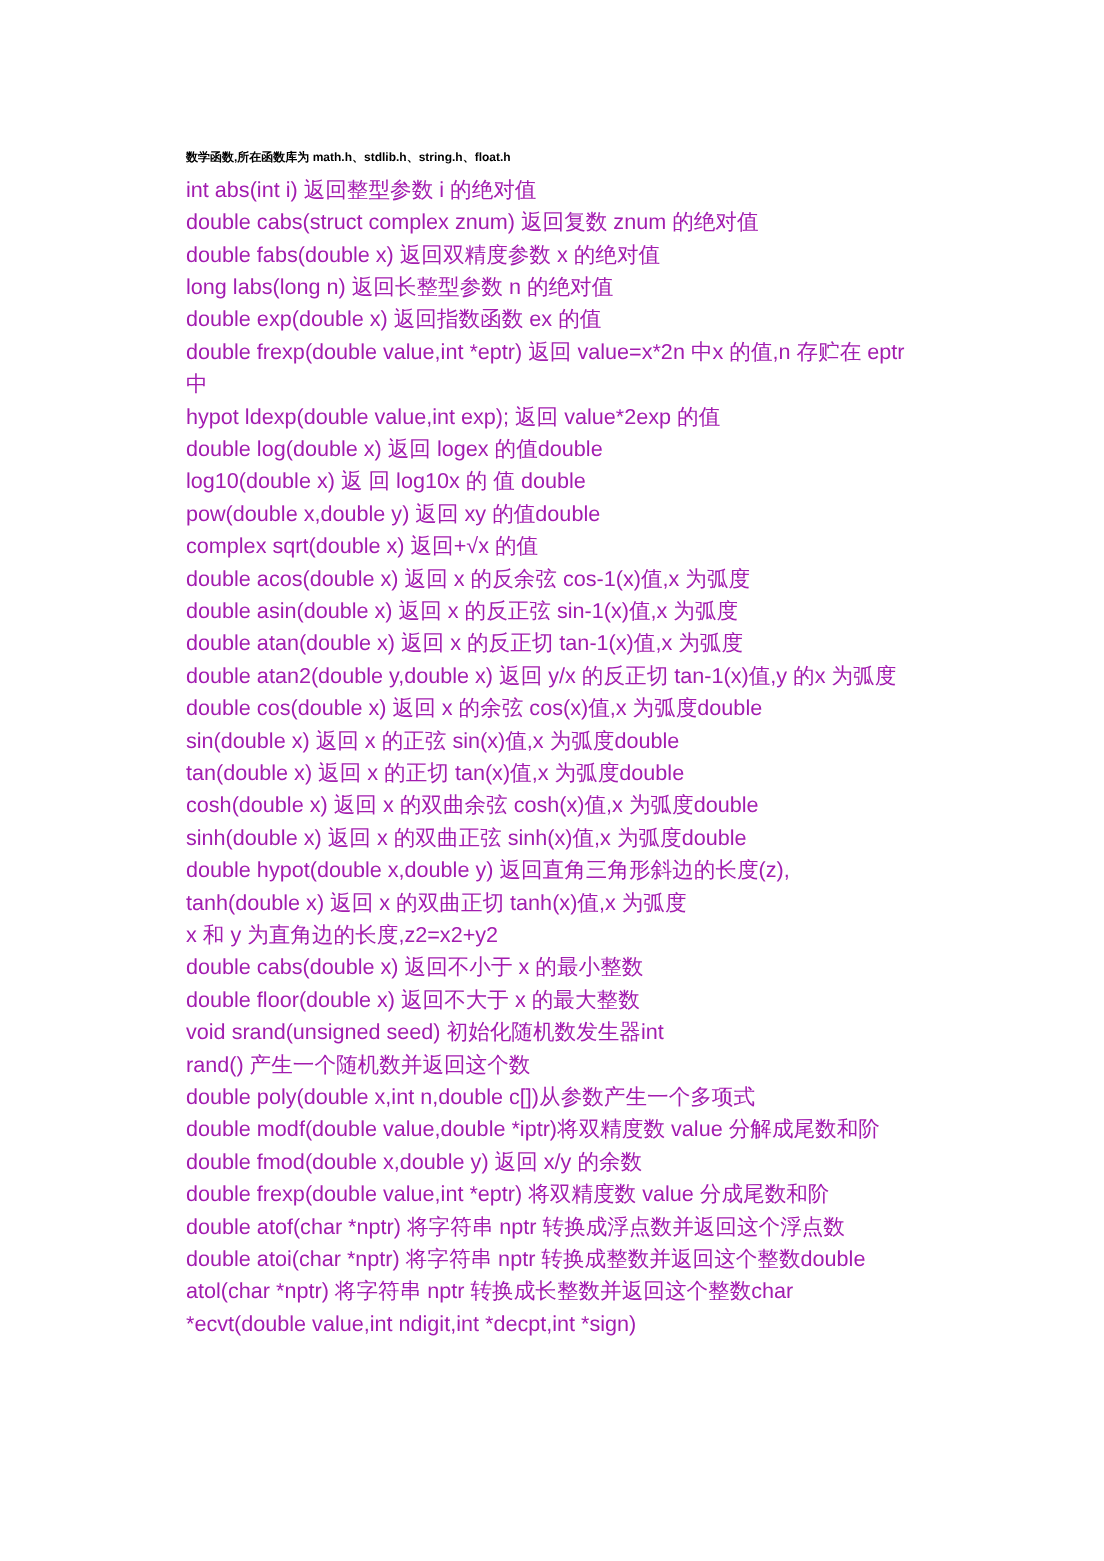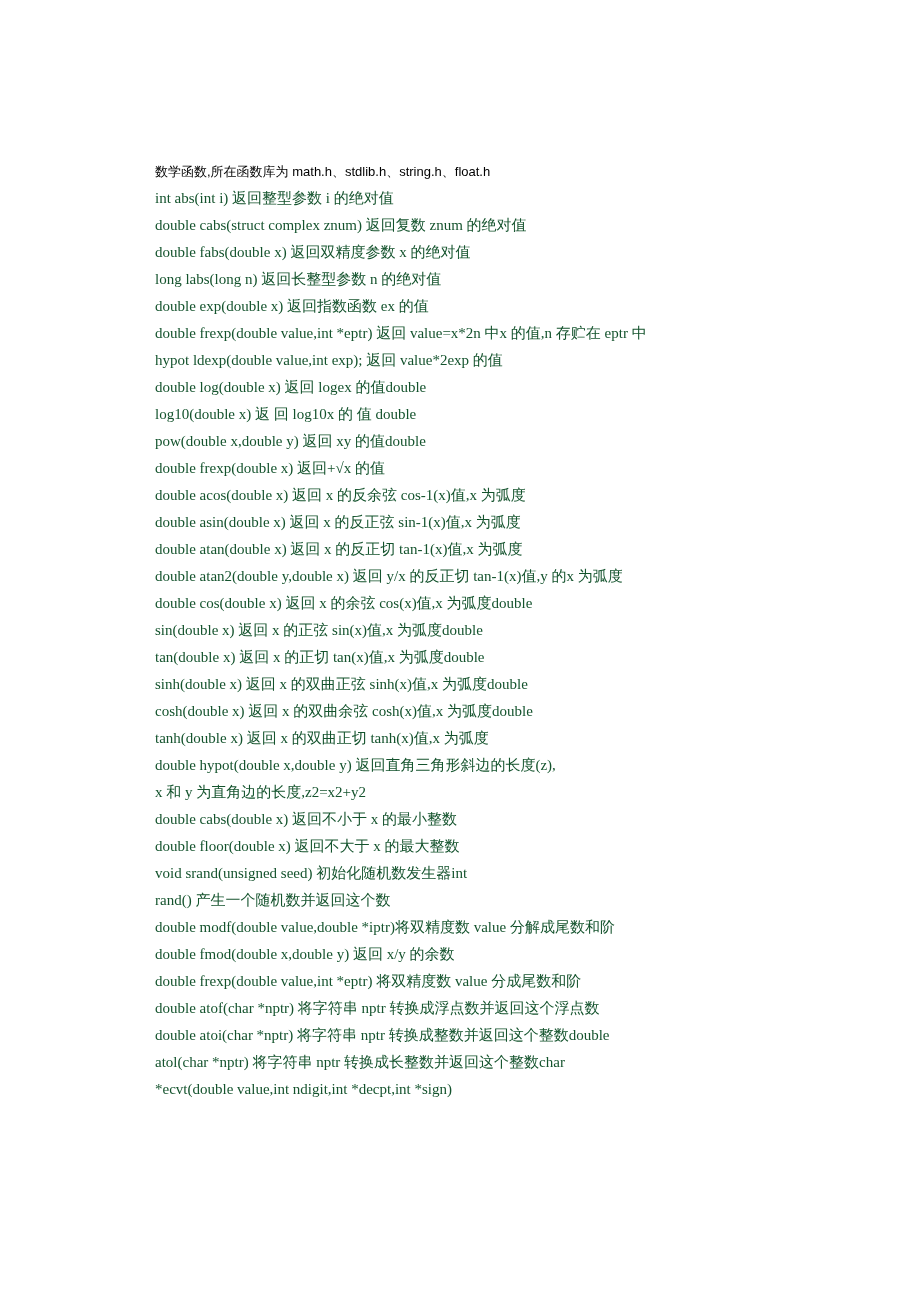--- a/index.html
+++ b/index.html
@@ -10,30 +10,29 @@
   }
   .page {
     width: 920px;
     min-height: 1301px;
     box-sizing: border-box;
     padding: 118px 150px 40px 155px;
     background: #ffffff;
   }
   .title {
     font-family: "SimSun", "宋体", "Microsoft YaHei", sans-serif;
-    font-weight: normal;
-    font-size: 13px;
+    font-weight: bold;
+    font-size: 10px;
     color: #000;
     line-height: 27px;
-    margin-top: 40px;
   }
   .line {
-    font-family: Liberation Serif, serif;
-    font-size: 15px;
-    color: #14532d;
+    font-family: Liberation Sans, sans-serif;
+    font-size: 18px;
+    color: #a21caf;
     line-height: 27px;
     white-space: pre-wrap;
     word-break: break-word;
   }
 </style>
 </head>
 <body>
 
 <div class="page">
   <div class="title">数学函数,所在函数库为 math.h、stdlib.h、string.h、float.h</div>
@@ -41,37 +40,38 @@
       <div class="line">int abs(int i) 返回整型参数 i 的绝对值</div>
       <div class="line">double cabs(struct complex znum) 返回复数 znum 的绝对值</div>
       <div class="line">double fabs(double x) 返回双精度参数 x 的绝对值</div>
       <div class="line">long labs(long n) 返回长整型参数 n 的绝对值</div>
       <div class="line">double exp(double x) 返回指数函数 ex 的值</div>
       <div class="line">double frexp(double value,int *eptr) 返回 value=x*2n 中x 的值,n 存贮在 eptr 中</div>
       <div class="line">hypot ldexp(double value,int exp); 返回 value*2exp 的值</div>
       <div class="line">double log(double x) 返回 logex 的值double</div>
       <div class="line">log10(double x) 返 回 log10x 的 值 double</div>
       <div class="line">pow(double x,double y) 返回 xy 的值double</div>
-      <div class="line">double frexp(double x) 返回+√x 的值</div>
+      <div class="line">complex sqrt(double x) 返回+√x 的值</div>
       <div class="line">double acos(double x) 返回 x 的反余弦 cos-1(x)值,x 为弧度</div>
       <div class="line">double asin(double x) 返回 x 的反正弦 sin-1(x)值,x 为弧度</div>
       <div class="line">double atan(double x) 返回 x 的反正切 tan-1(x)值,x 为弧度</div>
       <div class="line">double atan2(double y,double x) 返回 y/x 的反正切 tan-1(x)值,y 的x 为弧度</div>
       <div class="line">double cos(double x) 返回 x 的余弦 cos(x)值,x 为弧度double</div>
       <div class="line">sin(double x) 返回 x 的正弦 sin(x)值,x 为弧度double</div>
       <div class="line">tan(double x) 返回 x 的正切 tan(x)值,x 为弧度double</div>
+      <div class="line">cosh(double x) 返回 x 的双曲余弦 cosh(x)值,x 为弧度double</div>
       <div class="line">sinh(double x) 返回 x 的双曲正弦 sinh(x)值,x 为弧度double</div>
-      <div class="line">cosh(double x) 返回 x 的双曲余弦 cosh(x)值,x 为弧度double</div>
+      <div class="line">double hypot(double x,double y) 返回直角三角形斜边的长度(z),</div>
       <div class="line">tanh(double x) 返回 x 的双曲正切 tanh(x)值,x 为弧度</div>
-      <div class="line">double hypot(double x,double y) 返回直角三角形斜边的长度(z),</div>
       <div class="line">x 和 y 为直角边的长度,z2=x2+y2</div>
       <div class="line">double cabs(double x) 返回不小于 x 的最小整数</div>
       <div class="line">double floor(double x) 返回不大于 x 的最大整数</div>
       <div class="line">void srand(unsigned seed) 初始化随机数发生器int</div>
       <div class="line">rand() 产生一个随机数并返回这个数</div>
+      <div class="line">double poly(double x,int n,double c[])从参数产生一个多项式</div>
       <div class="line">double modf(double value,double *iptr)将双精度数 value 分解成尾数和阶</div>
       <div class="line">double fmod(double x,double y) 返回 x/y 的余数</div>
       <div class="line">double frexp(double value,int *eptr) 将双精度数 value 分成尾数和阶</div>
       <div class="line">double atof(char *nptr) 将字符串 nptr 转换成浮点数并返回这个浮点数</div>
       <div class="line">double atoi(char *nptr) 将字符串 nptr 转换成整数并返回这个整数double</div>
       <div class="line">atol(char *nptr) 将字符串 nptr 转换成长整数并返回这个整数char</div>
       <div class="line">*ecvt(double value,int ndigit,int *decpt,int *sign)</div>
     </div>
 </div>
 

